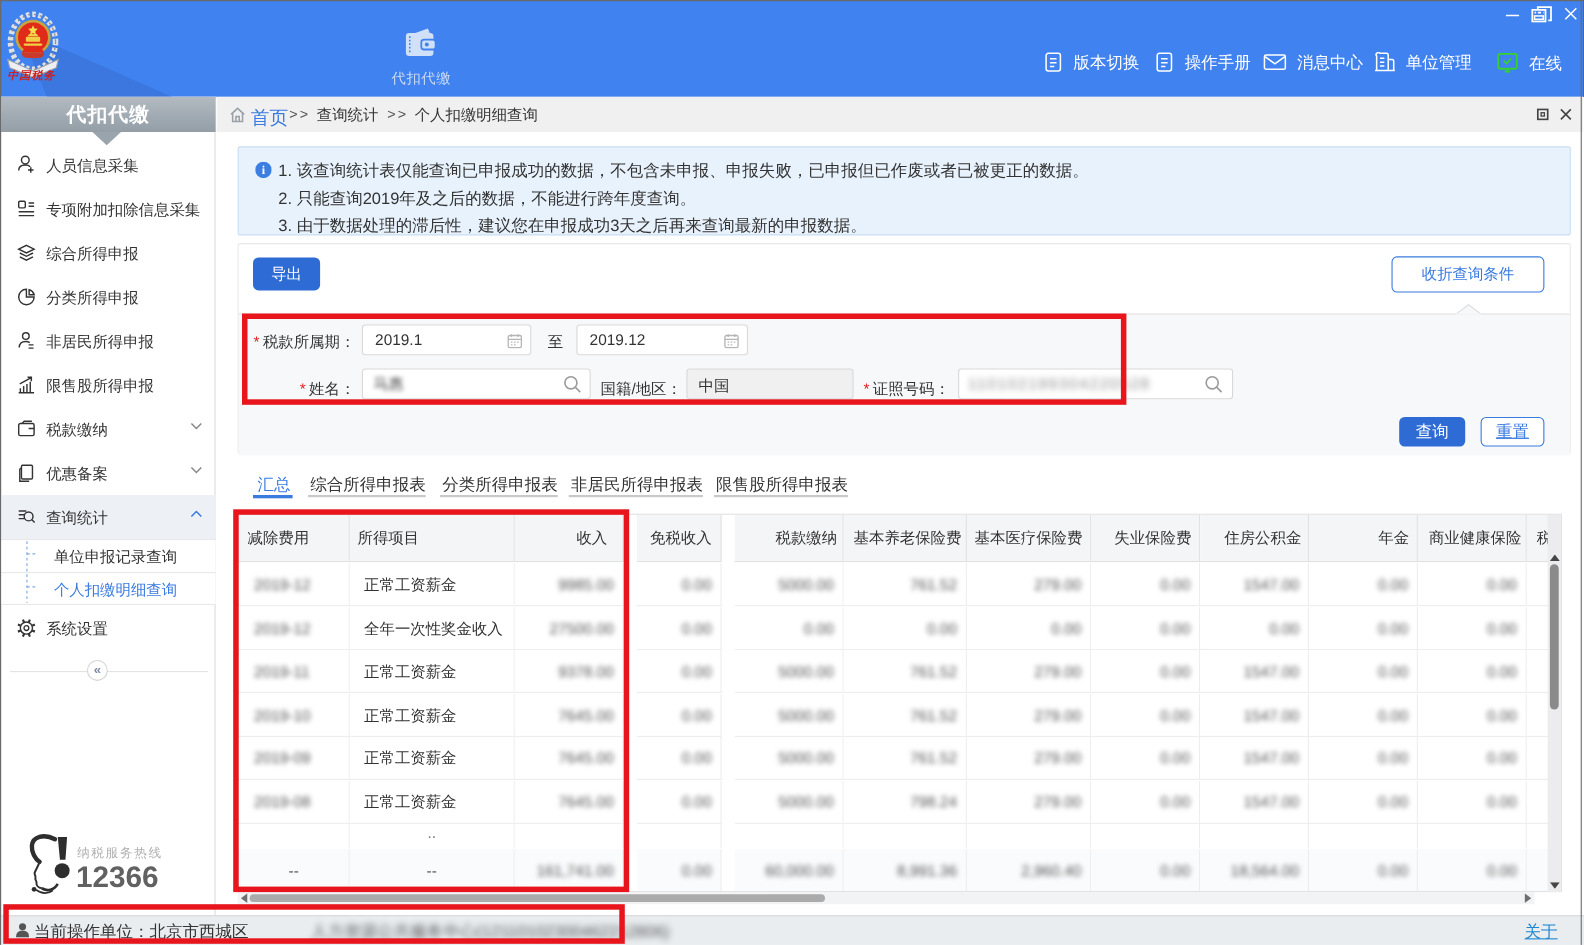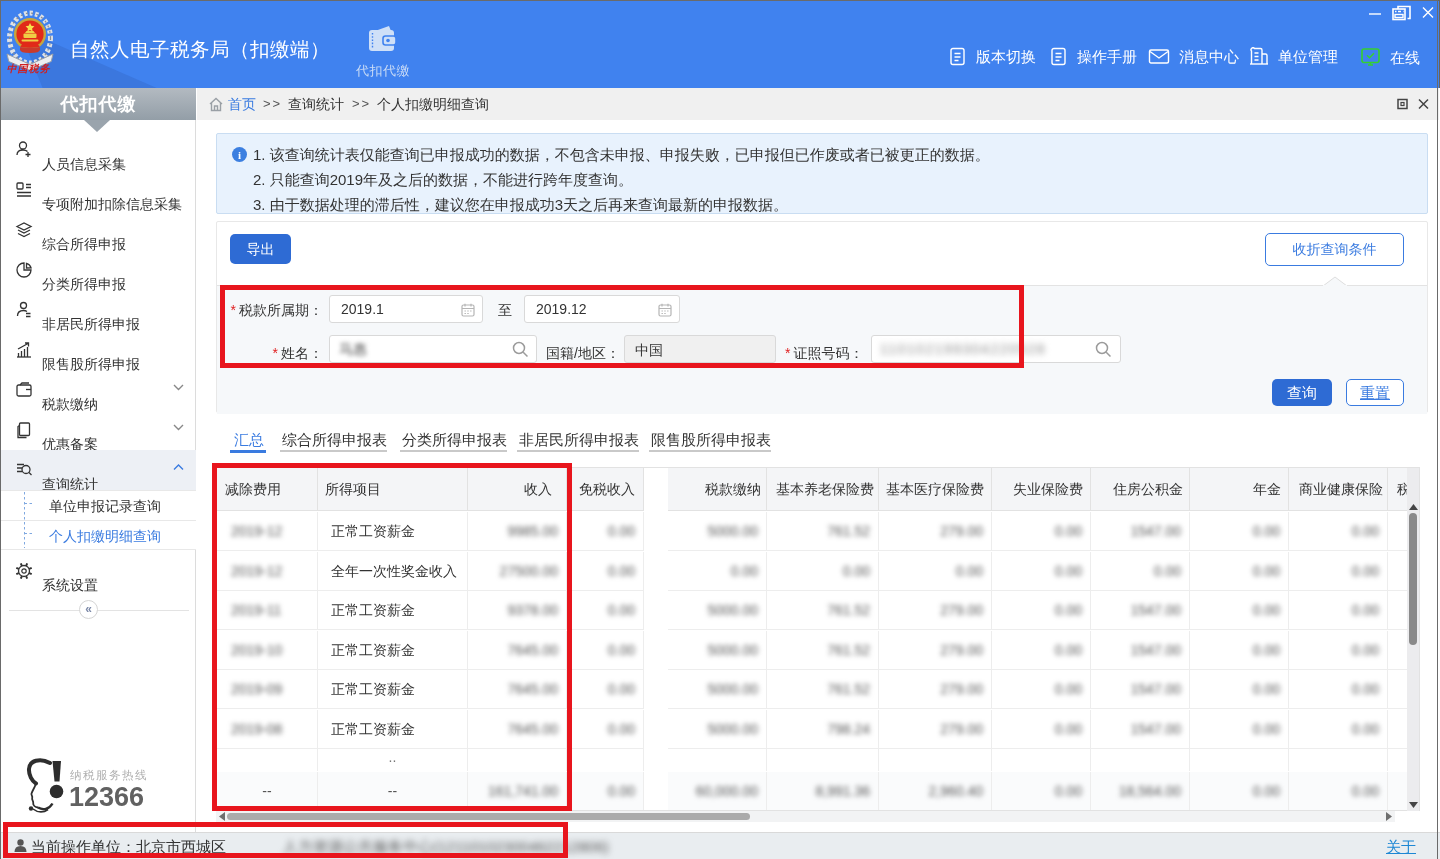--- a/index.html
+++ b/index.html
@@ -11,21 +11,21 @@
 .navitem { position:absolute; top:46px; height:22px; color:#fff; font-size:15px; }
 .navitem svg { vertical-align:-4px; }
 .navtext { margin-left:9px; }
 #winbtns { position:absolute; right:3px; top:2px; color:#fff; }
 
 #sidebar { position:absolute; left:0; top:88px; width:196px; height:744px; background:#fff; border-right:1px solid #dcdcdc; border-left:1px solid #636363; }
 #sidehead { position:absolute; left:0; top:0; width:195px; height:32px; background:linear-gradient(#b3bac1,#939ea7); color:#fff; font-size:18px; font-weight:bold; text-align:center; line-height:32px; letter-spacing:1px; }
 #sidenotch { position:absolute; left:83px; top:32px; width:0; height:0; border-left:13px solid transparent; border-right:13px solid transparent; border-top:12px solid #9aa4ad; }
 .mitem { position:absolute; left:0; width:195px; height:40px; }
 .mitem .ic { position:absolute; left:14px; top:11px; }
-.mitem .tx { position:absolute; left:41px; top:12px; font-size:14px; color:#333;margin-top:14px; }
+.mitem .tx { position:absolute; left:41px; top:12px; font-size:14px; color:#333; }
 .mitem .chev { position:absolute; right:12px; top:14px; }
 .sel { background:#edf0f5; }
 .subrow { position:absolute; left:0; width:195px; height:30px; border-top:1px solid #e8e8e8; background:#fff; }
 .subrow .tx { position:absolute; left:48px; top:7px; font-size:14px; color:#333; }
 
 #crumbbar { position:absolute; left:197px; top:88px; width:1242px; height:32px; background:#f0f0f0; }
 
 #infobox { position:absolute; left:216px; top:133px; width:1212px; height:81px; background:#e8f2fd; border:1px solid #c9ddf2; border-radius:2px; font-size:15px; color:#333; }
 #panel { position:absolute; left:216px; top:221px; width:1212px; height:192px; border:1px solid #e8e8e8; background:#fff; border-radius:2px; }
 #graypane { position:absolute; left:0px; top:63px; width:1210px; height:129px; background:#f6f8fa; border-top:1px solid #e3e3e3; }
@@ -37,21 +37,21 @@
 .blur2 { filter:blur(2px); color:#666; }
 .blur3 { filter:blur(3px); color:#777; }
 
 .tab { position:absolute; top:431px; font-size:15px; color:#333; }
 
 #tbl { position:absolute; left:216px; top:467px; width:1204px; height:344px; border:1px solid #e2e2e2; background:#fff; overflow:hidden; }
 .hc { position:absolute; top:0; height:43px; background:#f4f5f7; border-right:1px solid #e2e2e2; font-size:14px; color:#333; line-height:43px; }
 .cell { position:absolute; height:39px; border-right:1px solid #ededed; border-bottom:1px solid #ededed; font-size:14px; color:#333; line-height:39px; background:#fff; }
 .num { text-align:right; padding-right:8px; }
 
-.c0{left:0;width:101px}.c1{left:101px;width:150px}.c2{left:251px;width:99px}.c3{left:350px;width:77px}
+.c0{left:0;width:101px}.c1{left:101px;width:150px}.c2{left:251px;width:99px}.c3{left:362px;width:77px}
 .c4{left:451px;width:99px}.c5{left:550px;width:112px}.c6{left:662px;width:113px}.c7{left:775px;width:99px}
 .c8{left:874px;width:99px}.c9{left:973px;width:99px}.c10{left:1072px;width:99px}.c11{left:1171px;width:19.5px}
 .bv{filter:blur(2.5px);color:#555;}
 .hc{border-bottom:1px solid #e2e2e2;overflow:hidden;}
 .cell{overflow:hidden;}
 
 .redbox { position:absolute; border-color:#e8151d; border-style:solid; z-index:50; }
 
 #statusbar { position:absolute; left:0; top:832px; width:1440px; height:27px; background:#e9edf0; border-top:1px solid #d9d9d9; }
 </style>
@@ -69,21 +69,20 @@
     <circle cx="25" cy="25" r="13.6" fill="#e12a19"></circle>
     <path d="M25 14 l1.3 2.8 3.1 .4 -2.3 2.2 .6 3.1 -2.7-1.6 -2.7 1.6 .6-3.1 -2.3-2.2 3.1-.4 z" fill="#f7e14b"></path>
     <path d="M20 24 l1.5-2 h7 l1.5 2 z" fill="#f0cf45"></path>
     <rect x="18.5" y="24.5" width="13" height="4.5" rx="1" fill="#f0cf45"></rect>
     <rect x="16.5" y="30.5" width="17" height="2" rx="1" fill="#f0cf45"></rect>
     <path d="M25 34 q-9 0 -10 4.5 l20 0 q-1 -4.5 -10 -4.5 z" fill="#e12a19"></path>
     <path d="M15 38.5 h20 v2 q0 3.5 -10 3.5 q-10 0 -10 -3.5 z" fill="#ca3a2c"></path>
     <path d="M2 45 l23 10.5 23-10.5 -1.8 7.5 -21.2 9 -21.2-9 z" fill="#eceef1" stroke="#9aa0a8" stroke-width="1"></path>
     <text x="1.5" y="62.5" font-size="10" font-style="italic" font-weight="bold" fill="#d01f1f" font-family="Liberation Serif,serif" letter-spacing="1">中国税务</text>
   </svg>
-  <div id="apptitle">自然人电子税务局（扣缴端）</div>
 
   <svg width="30" height="28" viewBox="0 0 30 28" style="position:absolute;left:366px;top:24px">
     <path d="M8 6 L22 1 L24 6 Z" fill="#cfe0f8"></path>
     <rect x="2" y="5" width="25" height="21" rx="3" fill="#cfe0f8"></rect>
     <rect x="16" y="11" width="13" height="9" rx="2.5" fill="#cfe0f8" stroke="#4082ef" stroke-width="1.6"></rect>
     <circle cx="21" cy="15.5" r="1.8" fill="#4082ef"></circle>
     <path d="M5.5 8 v1.6 M5.5 11.2 v1.6 M5.5 14.4 v1.6 M5.5 17.6 v1.6 M5.5 20.8 v1.6" stroke="#4082ef" stroke-width="1.4"></path>
   </svg>
   <div style="position:absolute;left:355px;top:61px;white-space:nowrap;font-size:13px;color:#cadcf6;letter-spacing:0.5px;">代扣代缴</div>
 
@@ -241,21 +240,21 @@
   </svg>
   <div style="position:absolute;left:69px;top:680px;font-size:11.5px;color:#b0b0b0;letter-spacing:1.5px;">纳税服务热线</div>
   <div style="position:absolute;left:68px;top:694px;font-size:27px;font-weight:bold;color:#616161;text-align:center;">12366</div>
 </div>
 <div id="crumbbar">
   <svg width="16" height="15" viewBox="0 0 16 15" style="position:absolute;left:11px;top:9px" fill="none" stroke="#9aa0a6" stroke-width="1.4">
       <path d="M2 7 L8 1.5 L14 7"></path>
       <path d="M3.5 6 V13.5 H12.5 V6"></path>
       <path d="M6.5 13.5 V9 h3 v4.5"></path>
     </svg>
-  <span style="position:absolute;left:31px;top:8px;font-size:14px;color:#3a7be0;">首页</span>
+  <span style="position:absolute;left:31px;top:8px;font-size:17px;color:#3a7be0;">首页</span>
   <span style="position:absolute;left:66px;top:8px;font-size:13px;color:#555;letter-spacing:2px;">&gt;&gt;</span>
   <span style="position:absolute;left:91px;top:8px;font-size:14px;color:#333;">查询统计</span>
   <span style="position:absolute;left:155px;top:8px;font-size:13px;color:#555;letter-spacing:2px;">&gt;&gt;</span>
   <span style="position:absolute;left:180px;top:8px;font-size:14px;color:#333;">个人扣缴明细查询</span>
   <svg width="40" height="14" viewBox="0 0 40 14" style="position:absolute;right:8px;top:9px" fill="none" stroke="#444" stroke-width="1.5">
       <rect x="7" y="2.5" width="9" height="9"></rect>
       <rect x="10" y="5.5" width="3" height="3" stroke-width="1.2"></rect>
       <path d="M28 2.5 l9 9 M37 2.5 l-9 9"></path>
     </svg>
 </div>

